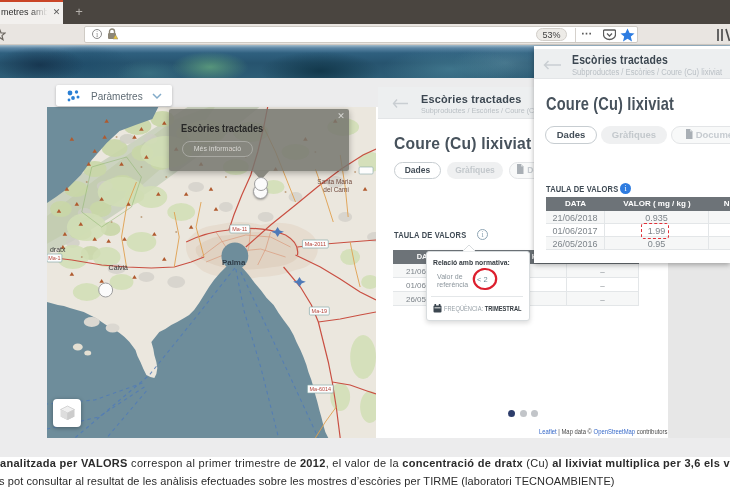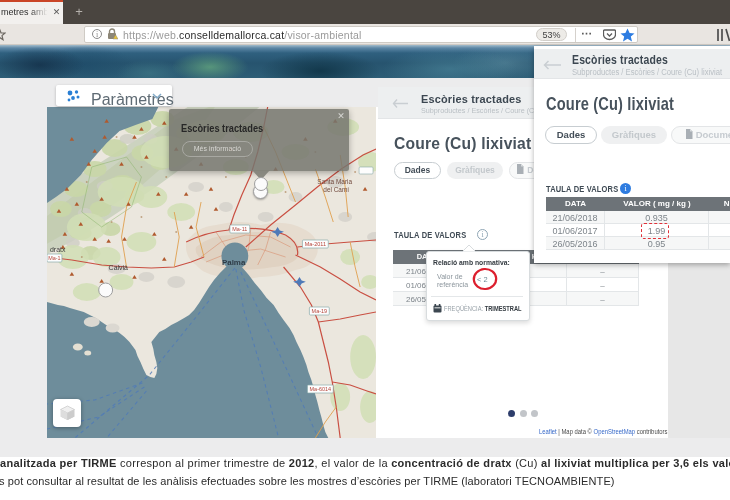--- a/index.html
+++ b/index.html
@@ -24,21 +24,20 @@
       <path d="M6.5 1 L8 4.8 L12 5 L9 7.6 L10 11.6 L6.5 9.4 L3 11.6 L4 7.6 L1 5 L5 4.8 Z" fill="none" stroke="#6d6862" stroke-width="1.2"></path>
     </svg>
 
   <div class="abs" style="left:84px;top:26px;width:554px;height:17px;background:#ffffff;border:1px solid #cfcbc5;border-radius:2px;box-sizing:border-box;"></div>
   <div class="abs" style="left:92px;top:29px;width:10px;height:10px;border:1px solid #8a8a8a;border-radius:50%;box-sizing:border-box;color:#8a8a8a;font-size:8px;line-height:9px;text-align:center;font-family:'Liberation Serif',serif;">i</div>
   <svg class="abs" style="left:106px;top:28px;" width="12" height="12" viewBox="0 0 12 12">
       <rect x="2" y="5" width="8" height="6" rx="1" fill="#8c8676"></rect>
       <path d="M3.5 5 V3.5 a2.5 2.5 0 0 1 5 0 V5" fill="none" stroke="#8c8676" stroke-width="1.4"></path>
       <path d="M7 11 L12 11 L9.5 6.7 Z" fill="#e6c23c" stroke="#8c8676" stroke-width=".5"></path>
     </svg>
-  <div class="abs" style="left:123px;top:29px;font-size:10.5px;color:#9a9a9a;letter-spacing:.2px;white-space:nowrap;">https://web.<span style="color:#2b2b2b;">conselldemallorca.cat</span>/visor-ambiental</div>
 
   <div class="abs" style="left:536px;top:28px;width:31px;height:13px;background:#edebe7;border:1px solid #d2cec9;border-radius:8px;box-sizing:border-box;font-size:9px;color:#3f3f3f;text-align:center;line-height:12px;">53%</div>
   <div class="abs" style="left:575px;top:28px;width:1px;height:14px;background:#d5d1cc;"></div>
   <div class="abs" style="left:581px;top:28px;width:18px;height:14px;color:#585858;font-size:11px;letter-spacing:1px;font-weight:bold;line-height:10px;">⋯</div>
 
   <svg class="abs" style="left:603px;top:29px;" width="13" height="12" viewBox="0 0 13 12">
       <path d="M1.5 1 h10 a1 1 0 0 1 1 1 v3.5 a6 5 0 0 1 -12 0 V2 a1 1 0 0 1 1-1 Z" fill="none" stroke="#5c5c5c" stroke-width="1.3"></path>
       <path d="M4 4.5 L6.5 7 L9 4.5" fill="none" stroke="#5c5c5c" stroke-width="1.3"></path>
     </svg>
 
@@ -300,21 +299,21 @@
   </div>
 
   <div class="abs" style="left:56px;top:85px;width:116px;height:21px;background:#ffffff;border-radius:2px;box-shadow:0 1px 3px rgba(0,0,0,0.25);"></div>
   <svg class="abs" style="left:66px;top:89px;" width="15" height="14" viewBox="0 0 15 14">
     <circle cx="4" cy="4" r="2.4" fill="#2a7fd4"></circle>
       <circle cx="10.5" cy="3" r="1.7" fill="#2a7fd4"></circle>
     <circle cx="12" cy="8" r="1.5" fill="#2a7fd4"></circle>
       <circle cx="7" cy="9" r="1.9" fill="#2a7fd4"></circle>
     <circle cx="3" cy="11" r="1.4" fill="#2a7fd4"></circle>
   </svg>
-  <div class="abs" style="left:91px;top:91px;font-size:16px;color:#5f6b74;">Paràmetres</div>
+  <div class="abs" style="left:91px;top:91px;font-size:10px;color:#5f6b74;">Paràmetres</div>
   <svg class="abs" style="left:152px;top:93px;" width="10" height="7" viewBox="0 0 10 7">
       <path d="M1 1 L5 5 L9 1" stroke="#82abc9" stroke-width="1.5" fill="none"></path>
     </svg>
 
   <div class="abs" style="left:169px;top:109px;width:180px;height:62px;background:rgba(118,118,110,0.85);border-radius:2px;box-shadow:0 2px 6px rgba(0,0,0,0.3);"></div>
   <div class="abs" style="left:336px;top:111px;width:10px;height:10px;color:#d6d6d2;font-size:9px;line-height:10px;text-align:center;">✕</div>
   <div class="abs" style="left:181px;top:122px;font-size:10.5px;font-weight:bold;color:#272727;white-space:nowrap;transform:scaleX(.88);transform-origin:0 0;">Escòries tractades</div>
   <div class="abs" style="left:182px;top:141px;width:69px;height:14px;border:1px solid #a8a8a2;border-radius:8px;font-size:7px;color:#d8d8d4;text-align:center;line-height:13px;">Més informació</div>
   <svg class="abs" style="left:252px;top:170px;" width="18" height="10" viewBox="0 0 18 10">
       <path d="M0 0 L18 0 L9 10 Z" fill="rgba(130,130,122,0.92)"></path>
@@ -429,16 +428,16 @@
 <div class="abs" style="left:12px;top:191px;width:252px;height:13px;background:#f6f7f7;border-bottom:1px solid #e3e6e8;box-sizing:border-box;"></div>
 <div class="abs" style="left:12px;top:191px;width:59px;height:13px;font-size:9px;color:#7d848a;text-align:center;line-height:15px;border-right:1px solid #e3e6e8;box-sizing:border-box;">26/05/2016</div>
 <div class="abs" style="left:71px;top:191px;width:104px;height:13px;font-size:9px;color:#7d848a;text-align:center;line-height:15px;border-right:1px solid #e3e6e8;box-sizing:border-box;">0.95</div>
 <div class="abs" style="left:175px;top:191px;width:89px;height:13px;font-size:9px;color:#7d848a;text-align:center;line-height:15px;border-right:1px solid #e3e6e8;box-sizing:border-box;">–</div>
       </div>
 
     <div class="abs" style="left:107px;top:177px;width:28px;height:16px;border:1px dashed #e03038;border-radius:3px;box-sizing:border-box;"></div>
   </div>
 
   <div class="abs" style="left:0px;top:457px;width:740px;font-size:11px;color:#2b2b2b;white-space:nowrap;overflow:hidden;letter-spacing:.3px;">
-    <b>analitzada per TIRME</b> correspon al primer trimestre de <b>2012</b>, el valor de la <b>concentració de dratx</b> (Cu) <b>al lixiviat multiplica per 3,6 els valo</b></div>
+    <b>analitzada per VALORS</b> correspon al primer trimestre de <b>2012</b>, el valor de la <b>concentració de dratx</b> (Cu) <b>al lixiviat multiplica per 3,6 els valo</b></div>
   <div class="abs" style="left:-1px;top:475px;width:740px;font-size:11px;color:#2b2b2b;white-space:nowrap;overflow:hidden;letter-spacing:.1px;">s pot consultar al resultat de les anàlisis efectuades sobre les mostres d’escòries per TIRME (laboratori TECNOAMBIENTE)</div>
 
 </div>
 
 </body></html>

